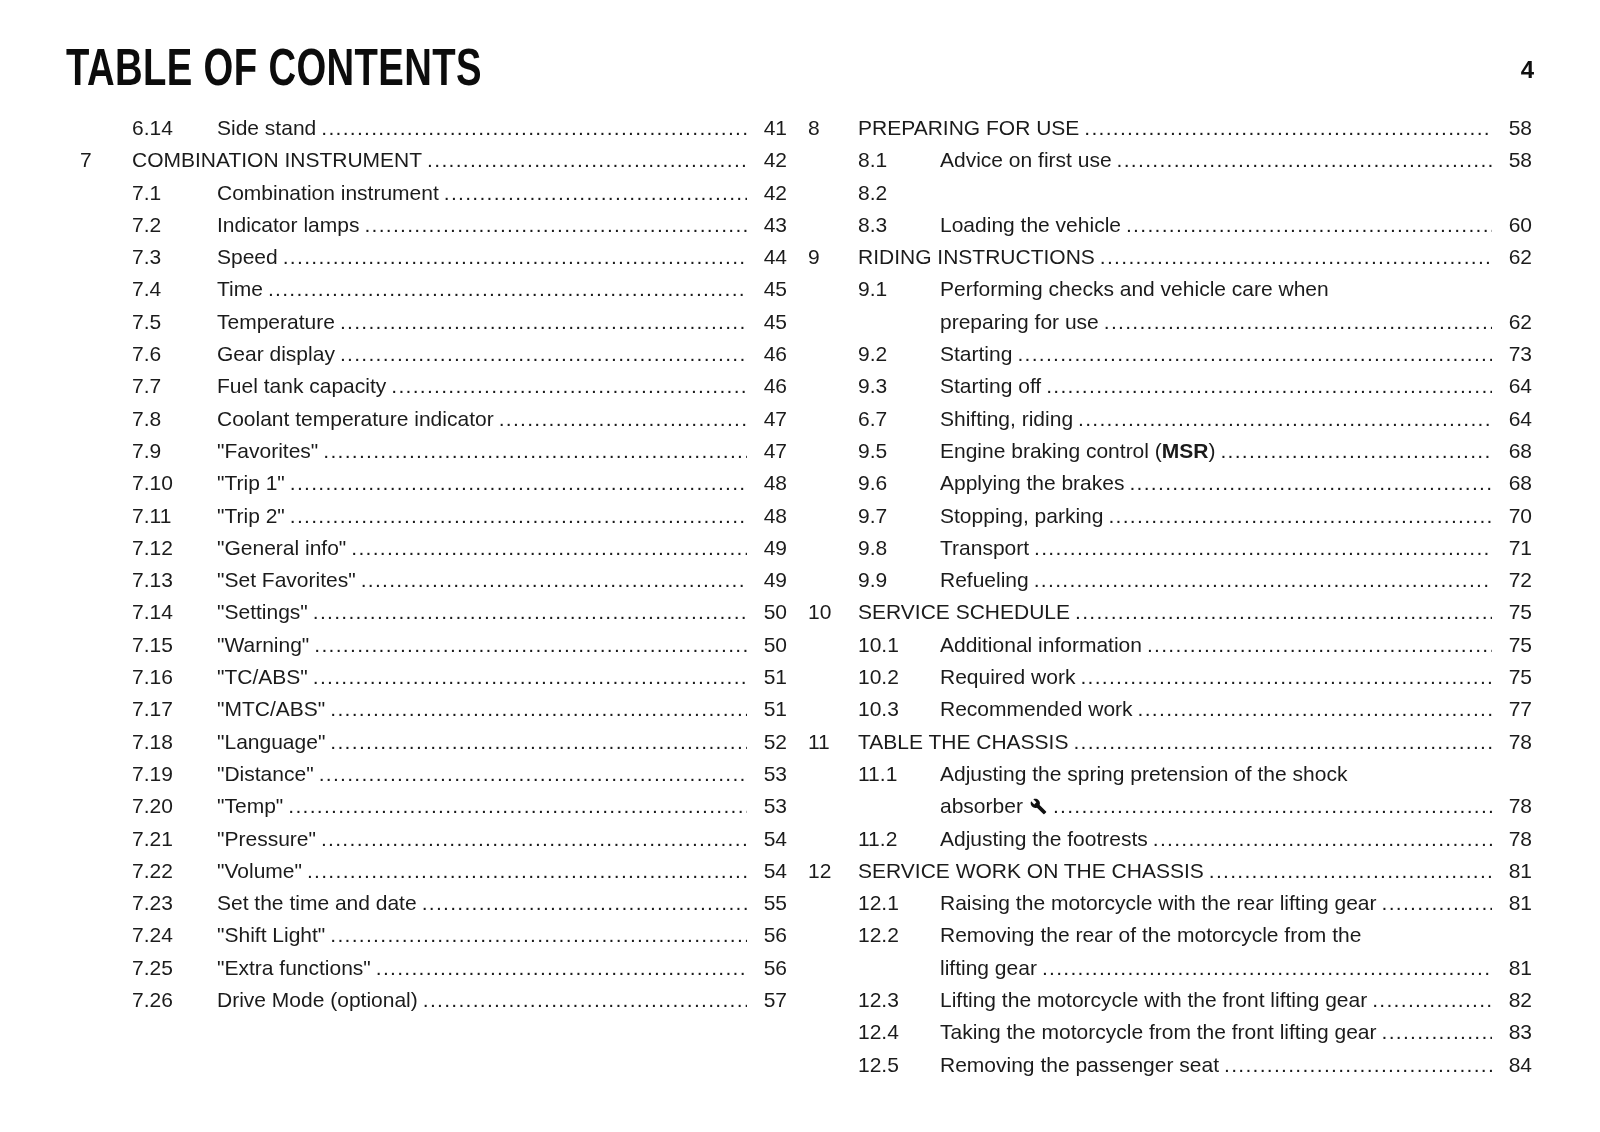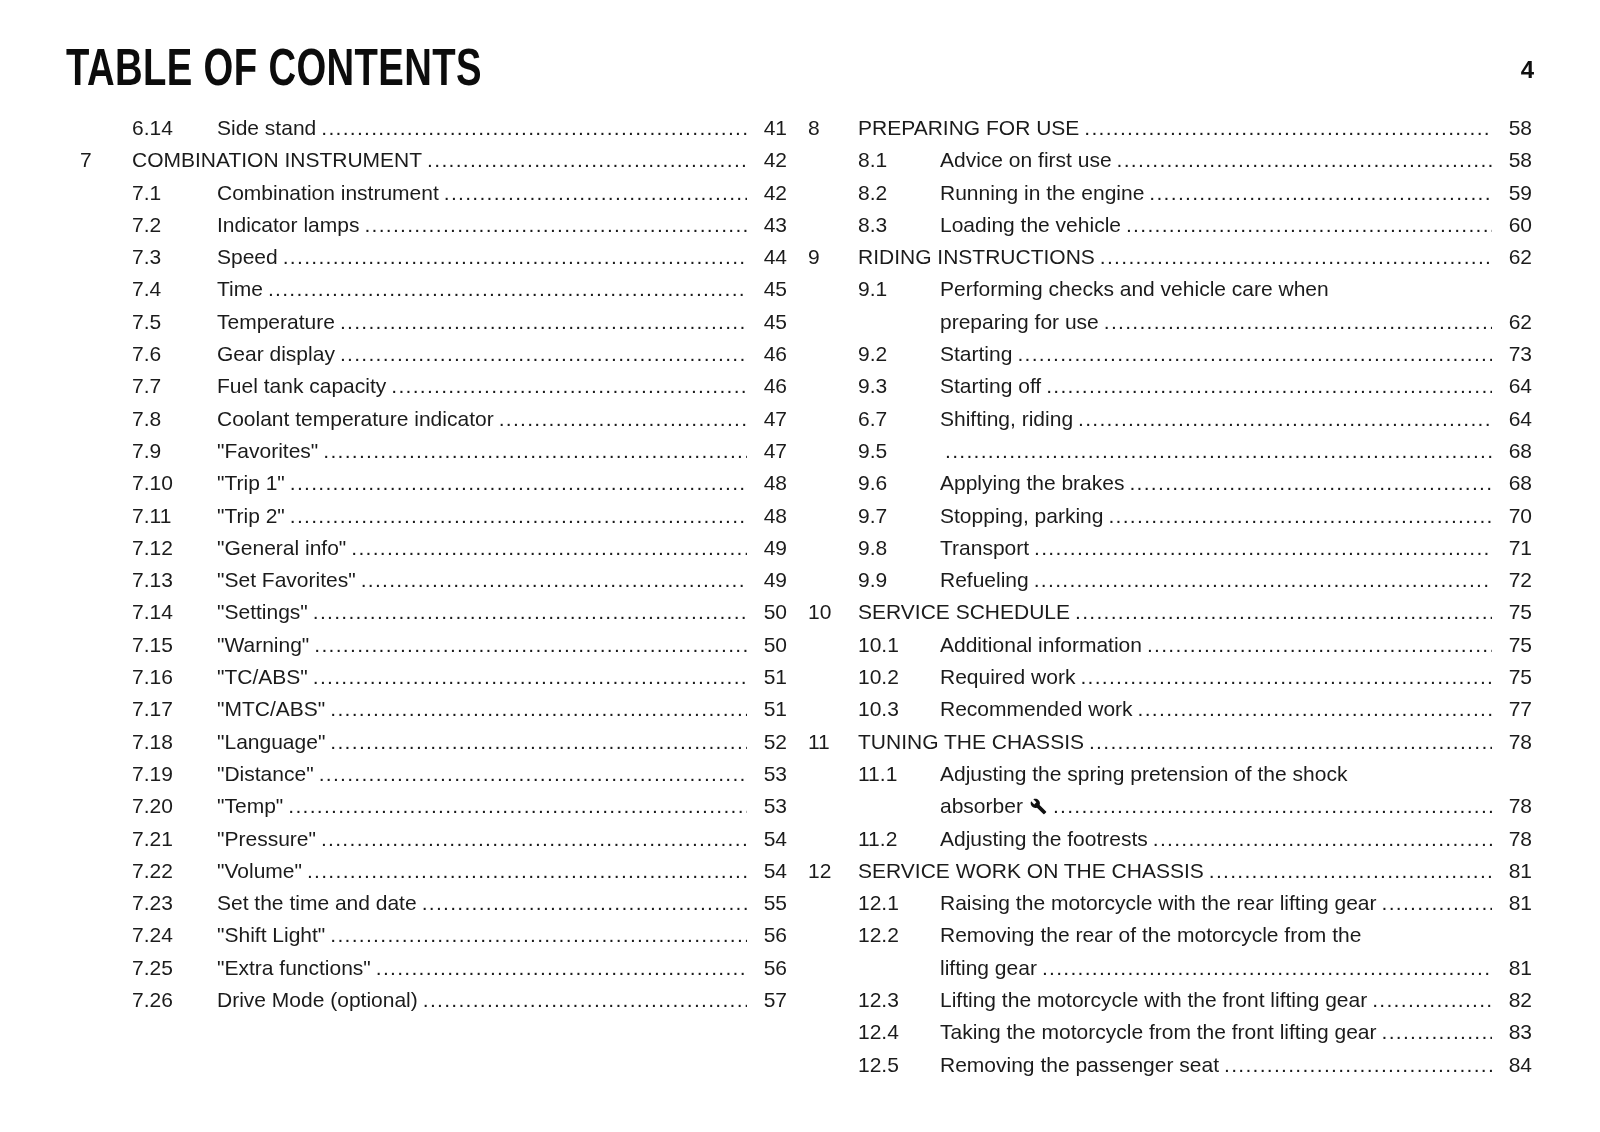--- a/index.html
+++ b/index.html
@@ -367,27 +367,20 @@
         <div class="line">
           <span class="t">Advice on first use</span>
           <span class="leader"></span>
           <span class="pg">58</span>
         </div>
       </div>
     </div>
     <div class="row sub">
       <span class="cell-ch"></span>
       <span class="cell-sub">8.2</span>
-      <div class="body">
-        <div class="line">
-          <span class="t">Running in the engine</span>
-          <span class="leader"></span>
-          <span class="pg">59</span>
-        </div>
-      </div>
     </div>
     <div class="row sub">
       <span class="cell-ch"></span>
       <span class="cell-sub">8.3</span>
       <div class="body">
         <div class="line">
           <span class="t">Loading the vehicle</span>
           <span class="leader"></span>
           <span class="pg">60</span>
         </div>
@@ -448,20 +441,21 @@
           <span class="leader"></span>
           <span class="pg">64</span>
         </div>
       </div>
     </div>
     <div class="row sub">
       <span class="cell-ch"></span>
       <span class="cell-sub">9.5</span>
       <div class="body">
         <div class="line">
+          <span class="t"><span>Engine braking control (</span><b>MSR</b><span>)</span></span>
           <span class="leader"></span>
           <span class="pg">68</span>
         </div>
       </div>
     </div>
     <div class="row sub">
       <span class="cell-ch"></span>
       <span class="cell-sub">9.6</span>
       <div class="body">
         <div class="line">
@@ -544,21 +538,21 @@
           <span class="t">Recommended work</span>
           <span class="leader"></span>
           <span class="pg">77</span>
         </div>
       </div>
     </div>
     <div class="row chapter">
       <span class="cell-ch">11</span>
       <div class="body">
         <div class="line">
-          <span class="t">TUNING THE CHASSIS</span>
+          <span class="t">TABLE THE CHASSIS</span>
           <span class="leader"></span>
           <span class="pg">78</span>
         </div>
       </div>
     </div>
     <div class="row sub">
       <span class="cell-ch"></span>
       <span class="cell-sub">11.1</span>
       <div class="body">
         <div class="line">

